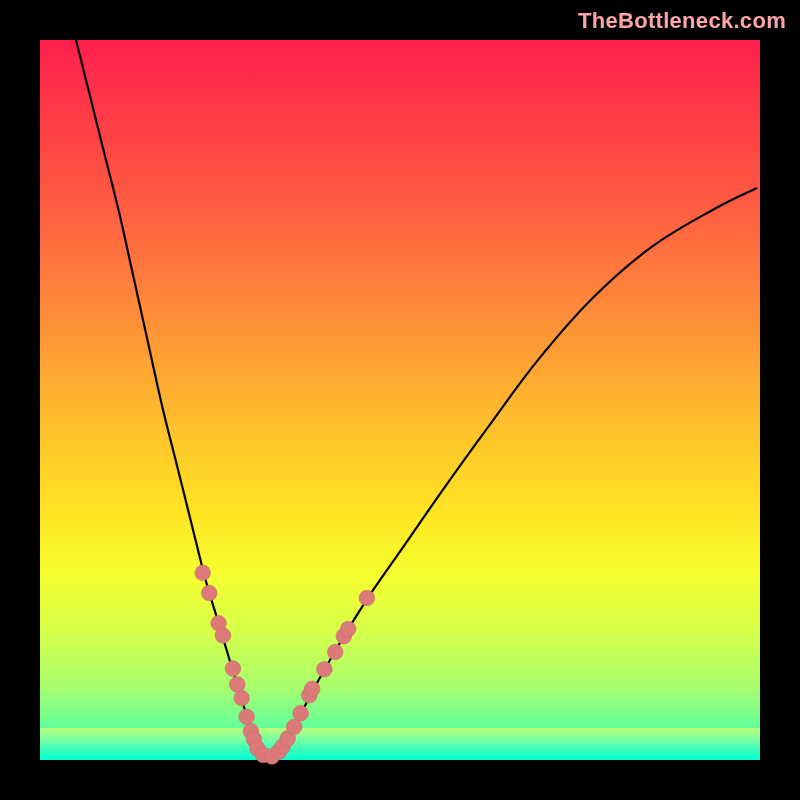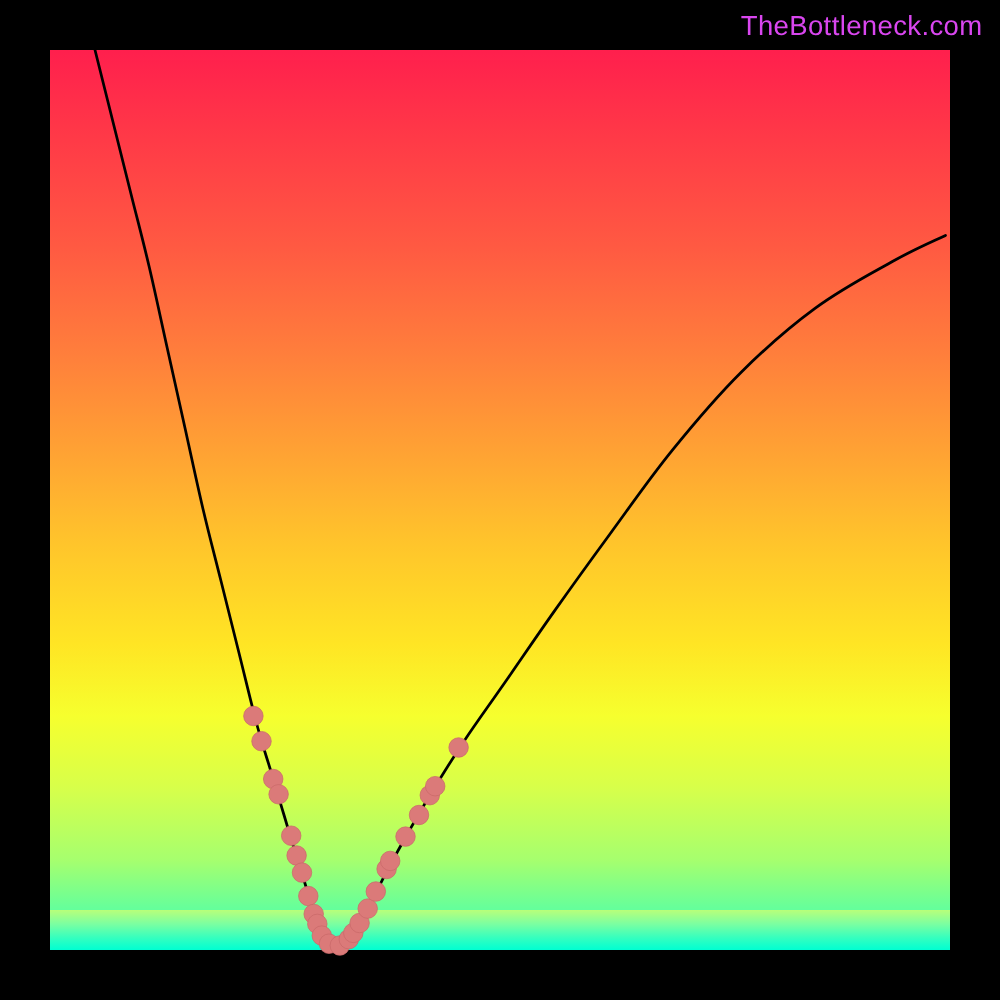--- a/index.html
+++ b/index.html
@@ -50,23 +50,23 @@
       #b8ff7a 0%,
       #7bffa1 35%,
       #34ffbf 70%,
       #00ffd2 100%
     );
   }
   .watermark {
     position: absolute;
     top: 8px;
     right: 14px;
-    color: #d946ef;
+    color: #fca5a5;
     font-size: 22px;
-    font-weight: 400;
+    font-weight: 700;
     letter-spacing: 0.3px;
     user-select: none;
   }
   svg.curve {
     position: absolute;
     left: 0;
     top: 0;
     width: 720px;
     height: 720px;
     overflow: visible;

